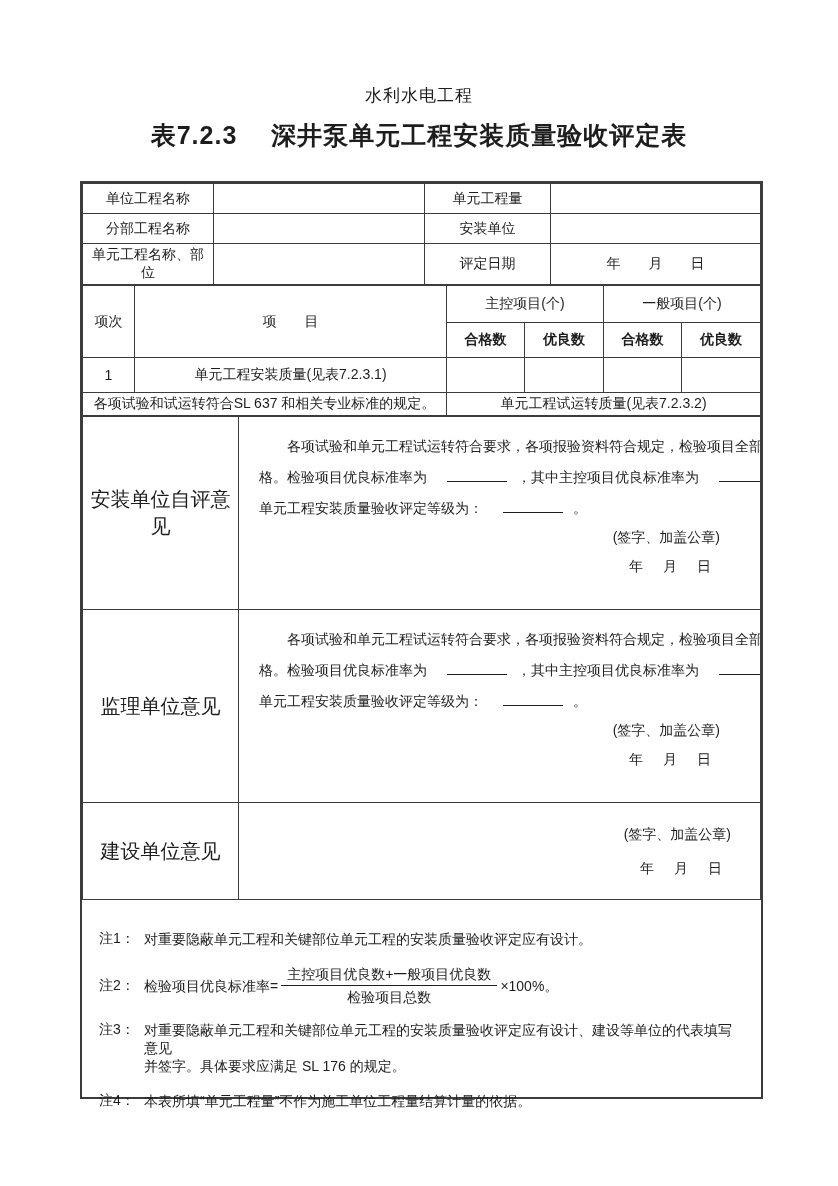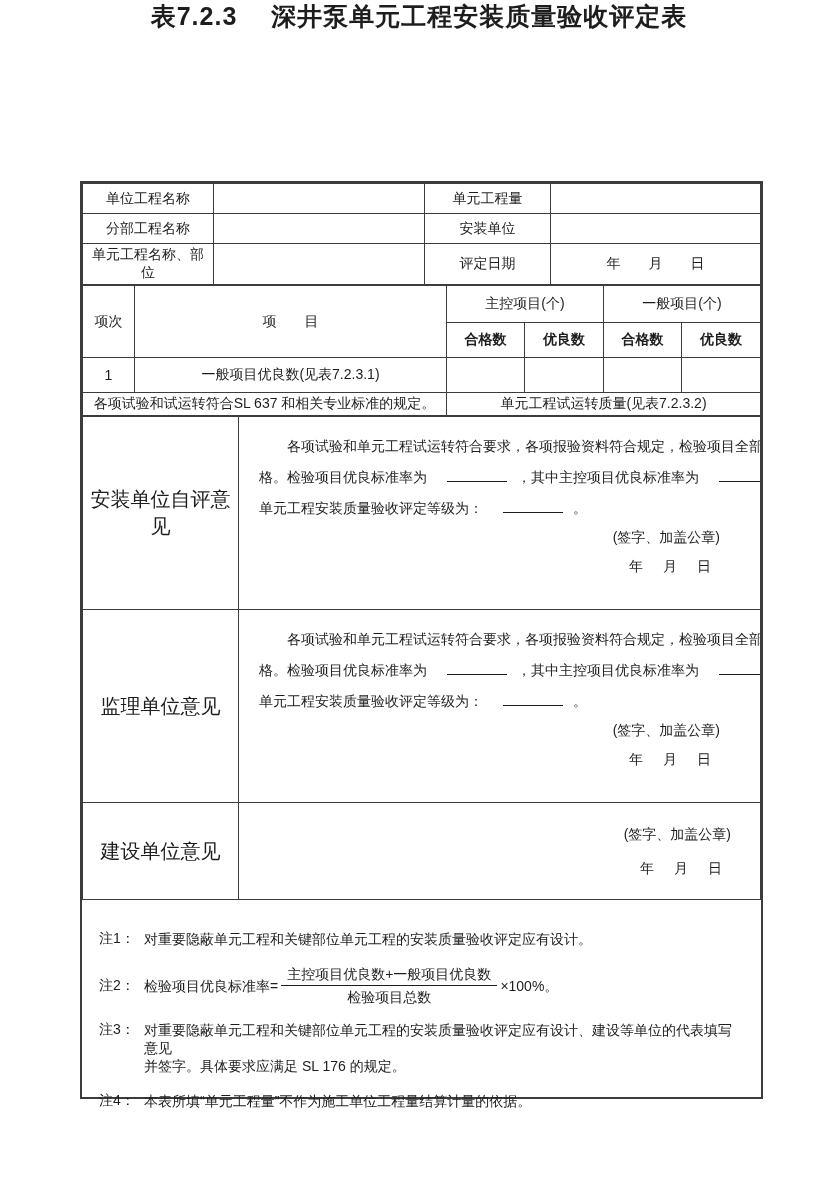--- a/index.html
+++ b/index.html
@@ -10,21 +10,21 @@
   *{box-sizing:border-box;}
   html,body{margin:0;padding:0;background:#fff;}
   .page{
     width:838px;height:1186px;position:relative;background:var(--bg);
     font-family:"Liberation Sans","DejaVu Sans",sans-serif;color:var(--text);
     overflow:hidden;
   }
   
   .doc-header{position:absolute;top:0;left:0;width:100%;text-align:center;}
   .doc-category{margin-top:84px;font-size:17px;letter-spacing:1px;}
-  .doc-title{margin-top:0;font-size:25px;font-weight:bold;letter-spacing:1px;white-space:nowrap;}
+  .doc-title{margin-top:12px;font-size:25px;font-weight:bold;letter-spacing:1px;white-space:nowrap;}
   .title-gap{display:inline-block;width:34px;}
   
   .form{
     position:absolute;left:80px;top:181px;width:683px;
     border:2px solid var(--line);background:var(--bg);
   }
   table.tbl{border-collapse:collapse;width:100%;table-layout:fixed;}
   table.tbl td{
     border:1px solid var(--line);
     font-size:14px;text-align:center;vertical-align:middle;
@@ -64,20 +64,21 @@
   .frac{display:inline-flex;flex-direction:column;text-align:center;margin:0 3px;justify-content:flex-end;}
   .frac .num{border-bottom:1px solid var(--text);padding:0 6px 2px 6px;}
   .frac .den{padding-top:2px;}
 </style>
 </head>
 <body>
 
 <div class="page">
 
   <div class="doc-header">
+    <div class="doc-category">水利水电工程</div>
     <div class="doc-title"><span>表7.2.3</span><span class="title-gap"></span><span>深井泵单元工程安装质量验收评定表</span></div>
   </div>
 
   <div class="form">
 
     <table class="tbl" id="info-tbl">
       <colgroup>
           <col style="width:131px">
           <col style="width:211px">
           <col style="width:126px">
@@ -122,21 +123,21 @@
         <td colspan="2">一般项目(个)</td>
       </tr>
       <tr class="h2">
         <td>合格数</td>
         <td>优良数</td>
         <td>合格数</td>
         <td>优良数</td>
       </tr>
       <tr class="r1">
         <td>1</td>
-        <td>一般项目优良数(见表7.2.3.1)</td>
+        <td>单元工程安装质量(见表7.2.3.1)</td>
         <td></td>
         <td></td>
         <td></td>
         <td></td>
       </tr>
       <tr class="r2">
         <td colspan="2">各项试验和试运转符合SL 637 和相关专业标准的规定。</td>
         <td colspan="4">单元工程试运转质量(见表7.2.3.2)</td>
       </tr>
     </tbody>

